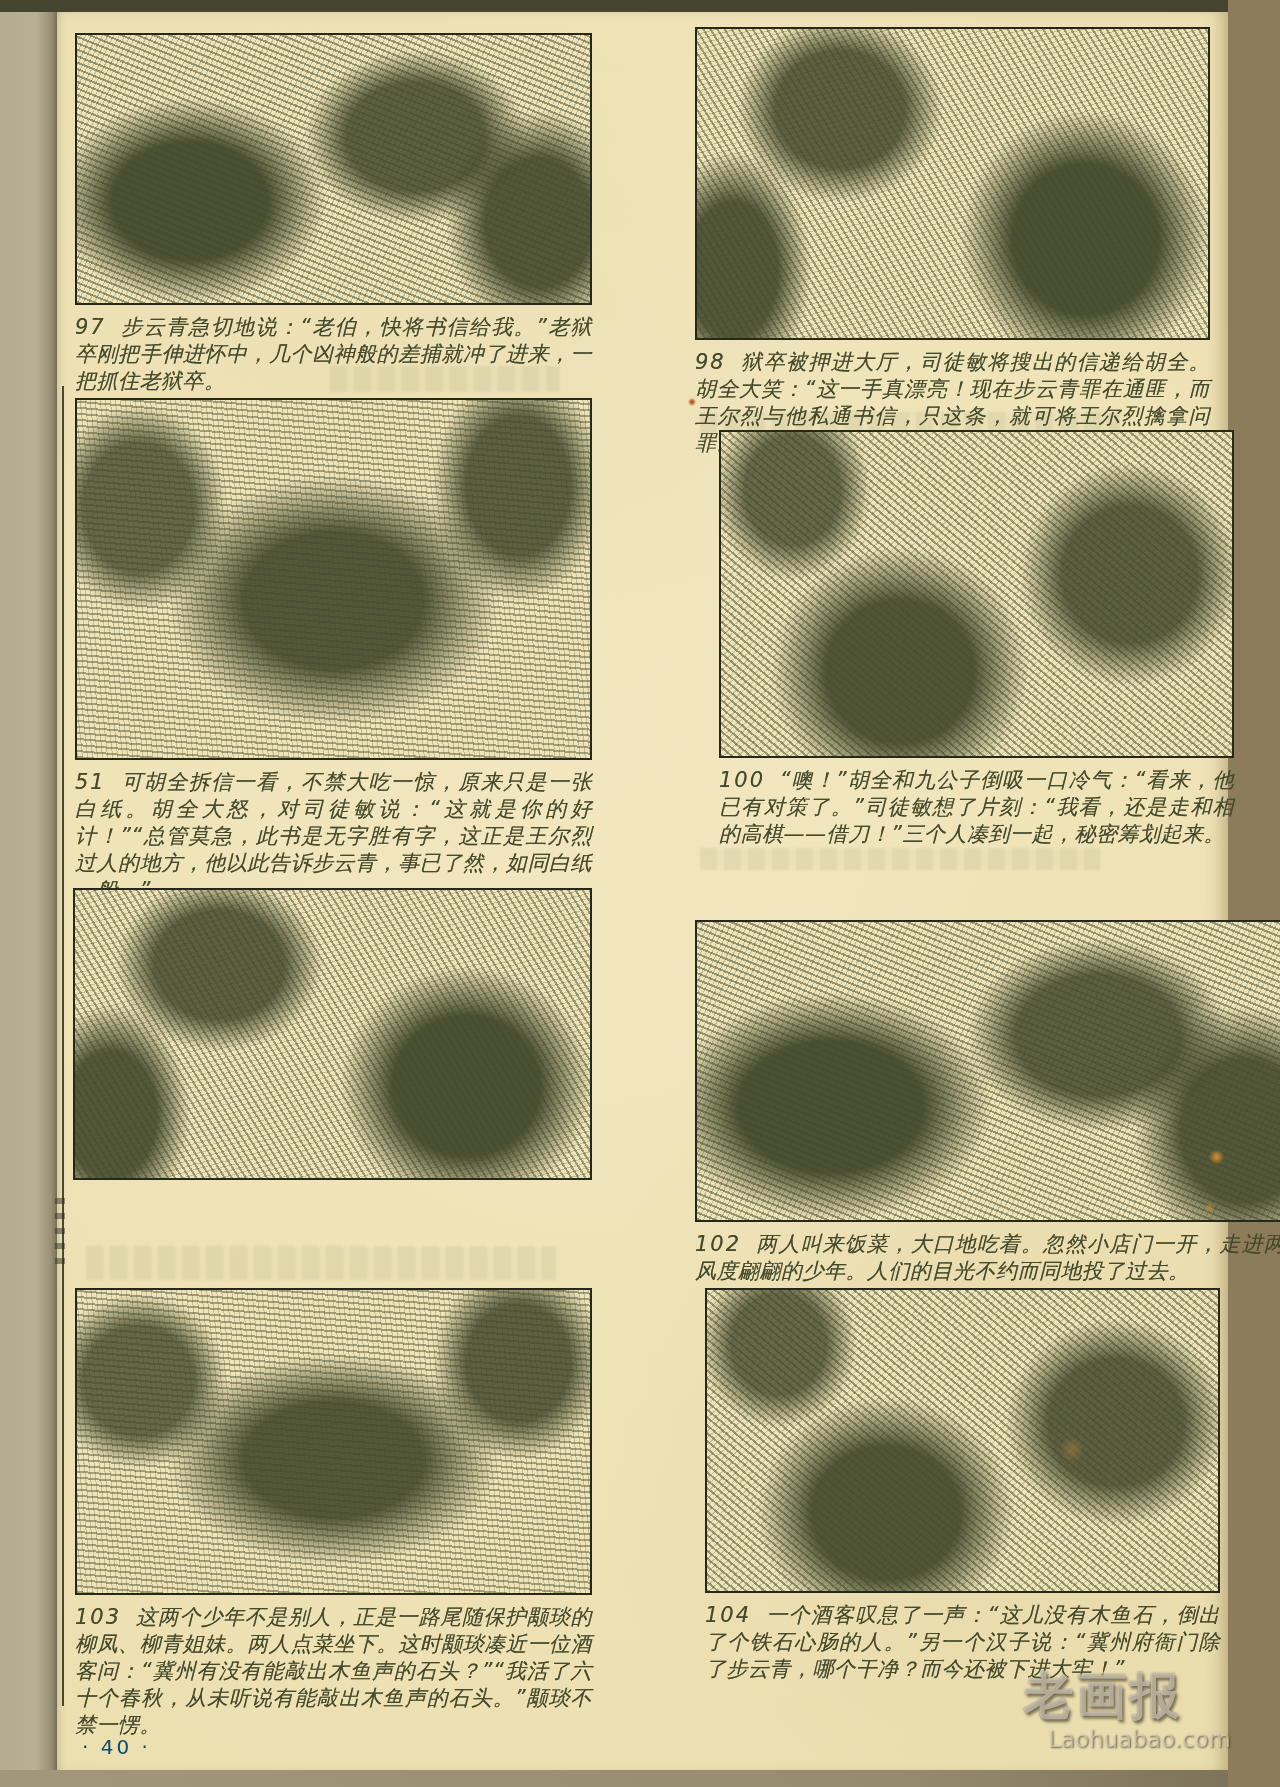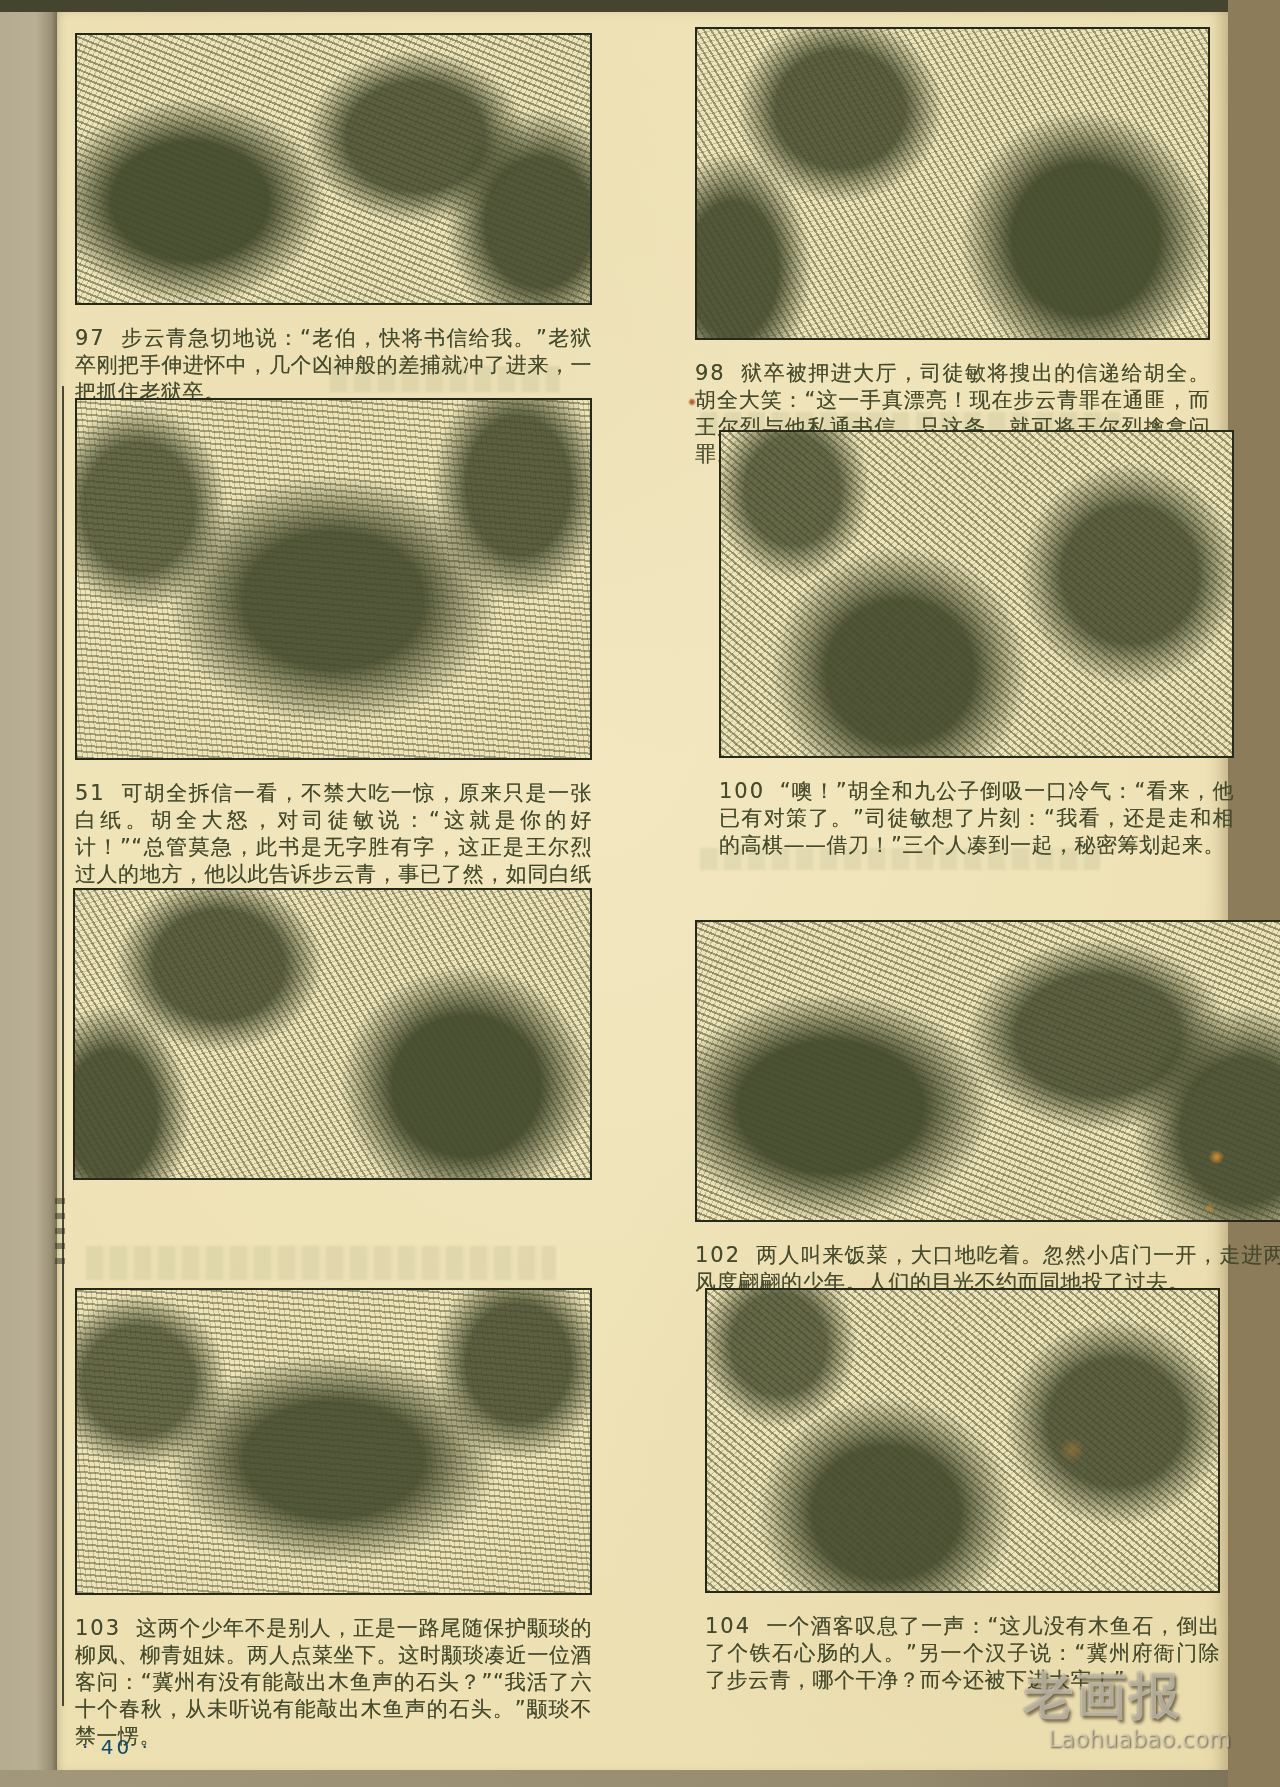--- a/index.html
+++ b/index.html
@@ -49,23 +49,23 @@
       radial-gradient(24% 46% at 86% 24%, rgba(52,60,32,.85) 0 42%, rgba(0,0,0,0) 70%),
       repeating-linear-gradient(5deg, rgba(52,60,32,.45) 0 2px, rgba(0,0,0,0) 2px 6px),
       repeating-linear-gradient(84deg, rgba(52,60,32,.26) 0 1px, rgba(0,0,0,0) 1px 5px);}
   .v4::before{background-image:
       radial-gradient(36% 55% at 35% 74%, rgba(52,60,32,.92) 0 40%, rgba(0,0,0,0) 70%),
       radial-gradient(30% 48% at 80% 44%, rgba(52,60,32,.85) 0 44%, rgba(0,0,0,0) 72%),
       radial-gradient(22% 40% at 14% 18%, rgba(52,60,32,.8) 0 42%, rgba(0,0,0,0) 70%),
       repeating-linear-gradient(40deg, rgba(52,60,32,.5) 0 2px, rgba(0,0,0,0) 2px 6px),
       repeating-linear-gradient(-42deg, rgba(52,60,32,.26) 0 1px, rgba(0,0,0,0) 1px 5px);}
 
-  .cap{margin-top:20px;font-size:21px;line-height:27px;color:#454a2c;
+  .cap{margin-top:9px;font-size:21px;line-height:27px;color:#454a2c;
     text-align:justify;letter-spacing:.5px;
-    text-shadow:0 0 .4px rgba(69,74,44,.6);}
+    text-shadow:0 0 .4px rgba(69,74,44,.6);font-style:italic;}
   .cap .no{margin-right:.7em;letter-spacing:2px;}
 
   
   .margin-rule{position:absolute;left:62px;top:386px;width:2px;height:1320px;
     background:#26261a;opacity:.82;}
   .margin-marks{position:absolute;left:55px;top:1192px;width:10px;height:72px;opacity:.55;
     background:repeating-linear-gradient(0deg, rgba(40,40,25,.85) 0 6px, rgba(0,0,0,0) 6px 15px);}
   .pageno{position:absolute;left:82px;top:1735px;font-size:20px;color:#0c4a6e;
     letter-spacing:3px;}
   .watermark{position:absolute;left:975px;top:1663px;width:256px;text-align:center;

